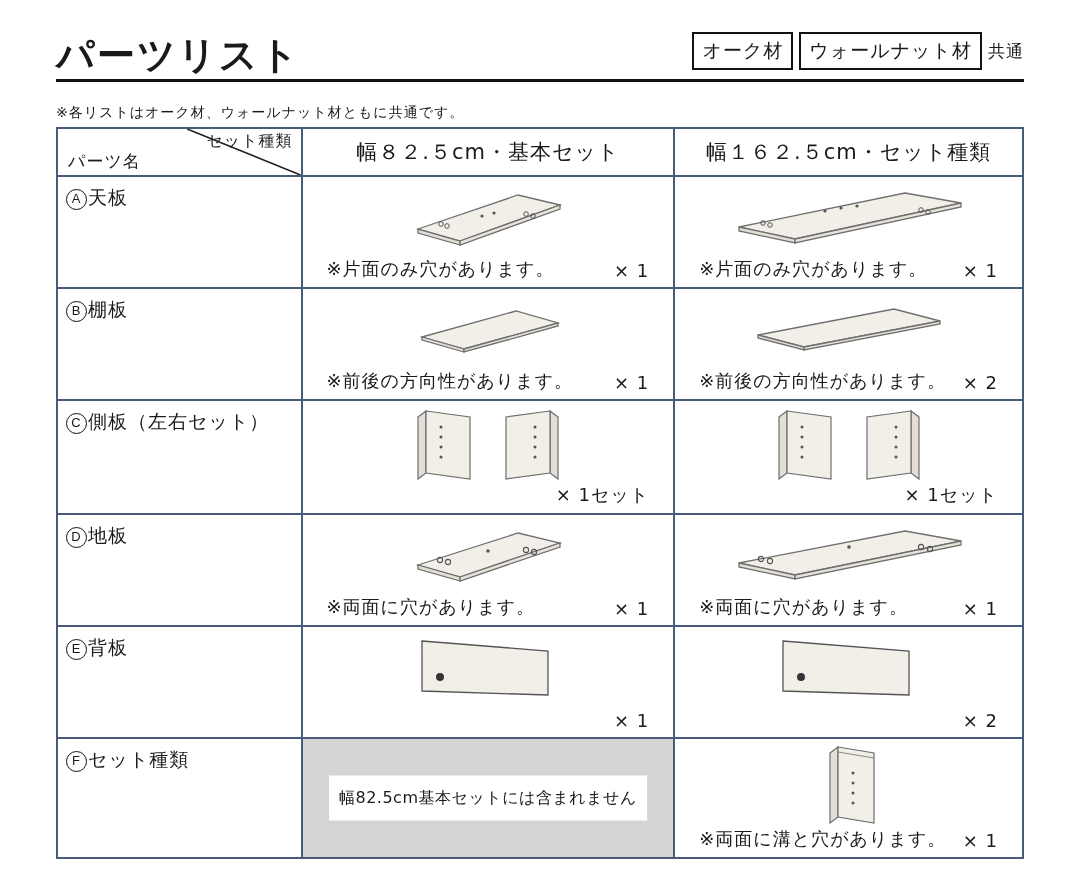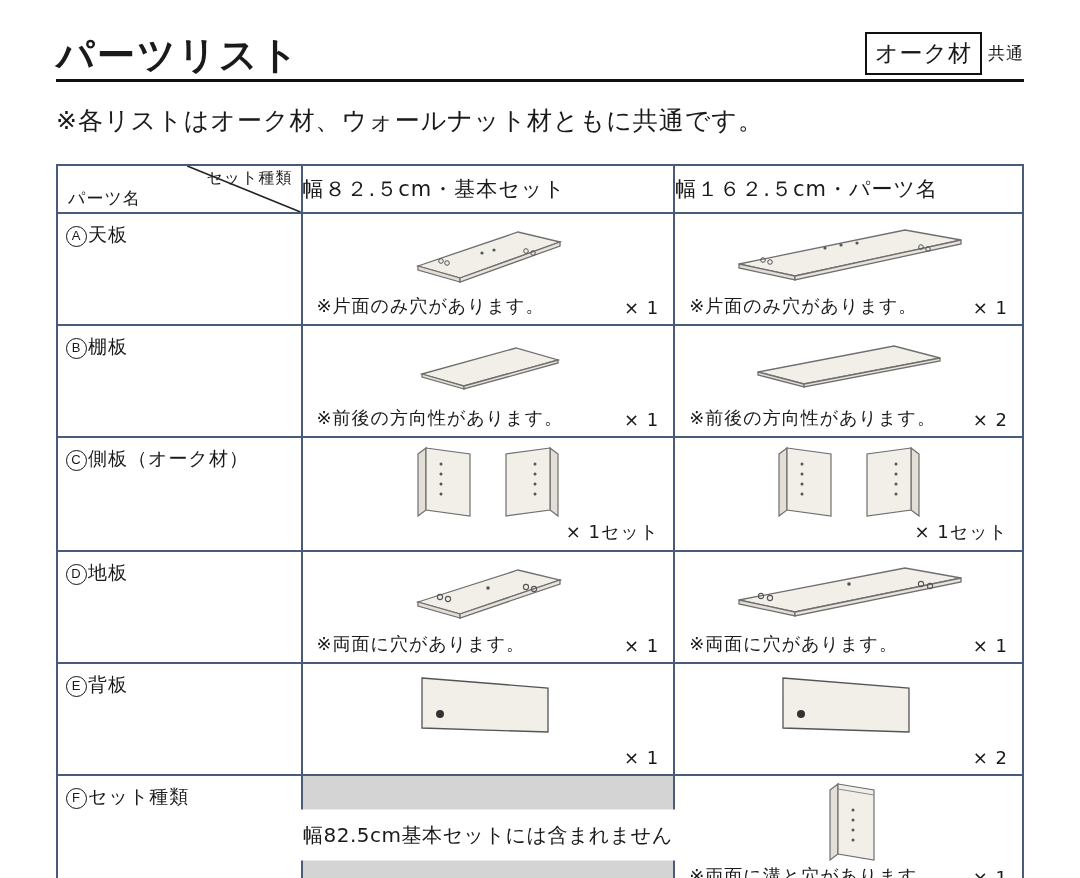--- a/index.html
+++ b/index.html
@@ -48,35 +48,35 @@
     position: absolute;
     right: 0;
     top: 8px;
     display: flex;
     align-items: center;
     gap: 0;
   }
   .mat-box {
     border: 2px solid #111;
     padding: 4px 8px;
-    font-size: 23px;
+    font-size: 19px;
     font-family: "DejaVu Sans", sans-serif;
     letter-spacing: 1px;
     background: #fff;
   }
   .mat-box + .mat-box { margin-left: 6px; }
   .mat-common {
     font-size: 17px;
     margin-left: 6px;
     font-family: "DejaVu Sans", sans-serif;
     letter-spacing: 1px;
   }
   .note-line {
-    margin: 22px 56px 27px 56px;
-    font-size: 25px;
+    margin: 22px 56px 5px 56px;
+    font-size: 14px;
     font-family: "DejaVu Sans", sans-serif;
     letter-spacing: 1px;
   }
   
   .parts-table {
     margin: 0 56px;
     border: 2px solid #4a5a7a;
     border-collapse: collapse;
     width: 968px;
     table-layout: fixed;
@@ -109,20 +109,21 @@
   }
   .head-corner .lbl-part {
     position: absolute;
     left: 10px;
     bottom: 2px;
     font-size: 17px;
     font-family: "DejaVu Sans", sans-serif;
     letter-spacing: 1px;
   }
   .col-head {
+    text-align: center;
     font-size: 21px;
     font-family: "DejaVu Sans", sans-serif;
     letter-spacing: 1px;
     line-height: 46px;
   }
   .part-name {
     font-size: 19px;
     font-family: "DejaVu Sans", sans-serif;
     letter-spacing: 1px;
     padding: 8px 17px 0 8px;
@@ -151,57 +152,58 @@
     align-items: center;
     justify-content: center;
   }
   .foot {
     position: absolute;
     left: 0; right: 0;
     bottom: 6px;
     display: flex;
     align-items: flex-end;
     justify-content: space-between;
-    padding: 0 14px;
+    padding: 0 24px;
     box-sizing: border-box;
     font-size: 18px;
     font-family: "DejaVu Sans", sans-serif;
     letter-spacing: 1px;
   }
   .foot .note { }
   .foot .qty { margin-left: auto; white-space: nowrap; }
   .foot.qty-only { justify-content: flex-end; }
   .excluded-cell {
     background: #d4d4d4;
     position: relative;
   }
   .excluded-box {
     position: absolute;
     left: 50%;
     top: 50%;
     transform: translate(-50%, -50%);
     background: #fff;
     border: none;
     padding: 12px 10px;
-    font-size: 20px;
+    font-size: 16px;
     font-family: "DejaVu Sans", sans-serif;
     letter-spacing: 0.5px;
     white-space: nowrap;
   }
   svg { display: block; }
 </style>
 </head>
 <body>
 
 <div class="page">
 
   <div class="header">
     <div class="doc-title">パーツリスト</div>
     <div class="material-tags">
       <span class="mat-box">オーク材</span>
+      <span class="mat-box">ウォールナット材</span>
       <span class="mat-common">共通</span>
     </div>
     <div class="header-rule"></div>
   </div>
 
   <div class="note-line">※各リストはオーク材、ウォールナット材ともに共通です。</div>
 
   <table class="parts-table">
     <colgroup>
       <col class="c-name">
@@ -214,21 +216,21 @@
         <td>
           <div class="head-corner">
             <svg class="diag" viewBox="0 0 244 46" preserveAspectRatio="none">
               <line x1="130" y1="0" x2="244" y2="46" stroke="#222" stroke-width="1.6"></line>
             </svg>
             <span class="lbl-set">セット種類</span>
             <span class="lbl-part">パーツ名</span>
           </div>
         </td>
         <td class="col-head">幅８２.５cm・基本セット</td>
-        <td class="col-head">幅１６２.５cm・パーツ名</td>
+        <td class="col-head">幅１６２.５cm・セット種類</td>
       </tr>
 
       <tr>
         <td>
           <div class="part-name">
             <span class="circ">A</span><span>天板</span>
           </div>
         </td>
         <td>
           <div class="cell-inner" style="height:110px;">
@@ -309,21 +311,21 @@
               <span class="note">※前後の方向性があります。</span>
               <span class="qty">× 2</span>
             </div>
           </div>
         </td>
       </tr>
 
       <tr>
         <td>
           <div class="part-name">
-            <span class="circ">C</span><span>側板（オーク材）</span>
+            <span class="circ">C</span><span>側板（左右セット）</span>
           </div>
         </td>
         <td>
           <div class="cell-inner" style="height:112px;">
             <div class="art" style="height:84px;gap:16px;">
               <svg width="72" height="84" viewBox="0 0 72 84">
                 <polygon points="10,16 18,10 18,72 10,78" fill="#e3dfd6" stroke="#6f6f6f" stroke-width="1.2"></polygon>
                 <polygon points="18,10 62,16 62,78 18,72" fill="#f2efe9" stroke="#6f6f6f" stroke-width="1.2"></polygon>
                 <circle cx="33" cy="26" r="1.5" fill="#555"></circle>
                 <circle cx="33" cy="36" r="1.5" fill="#555"></circle>

